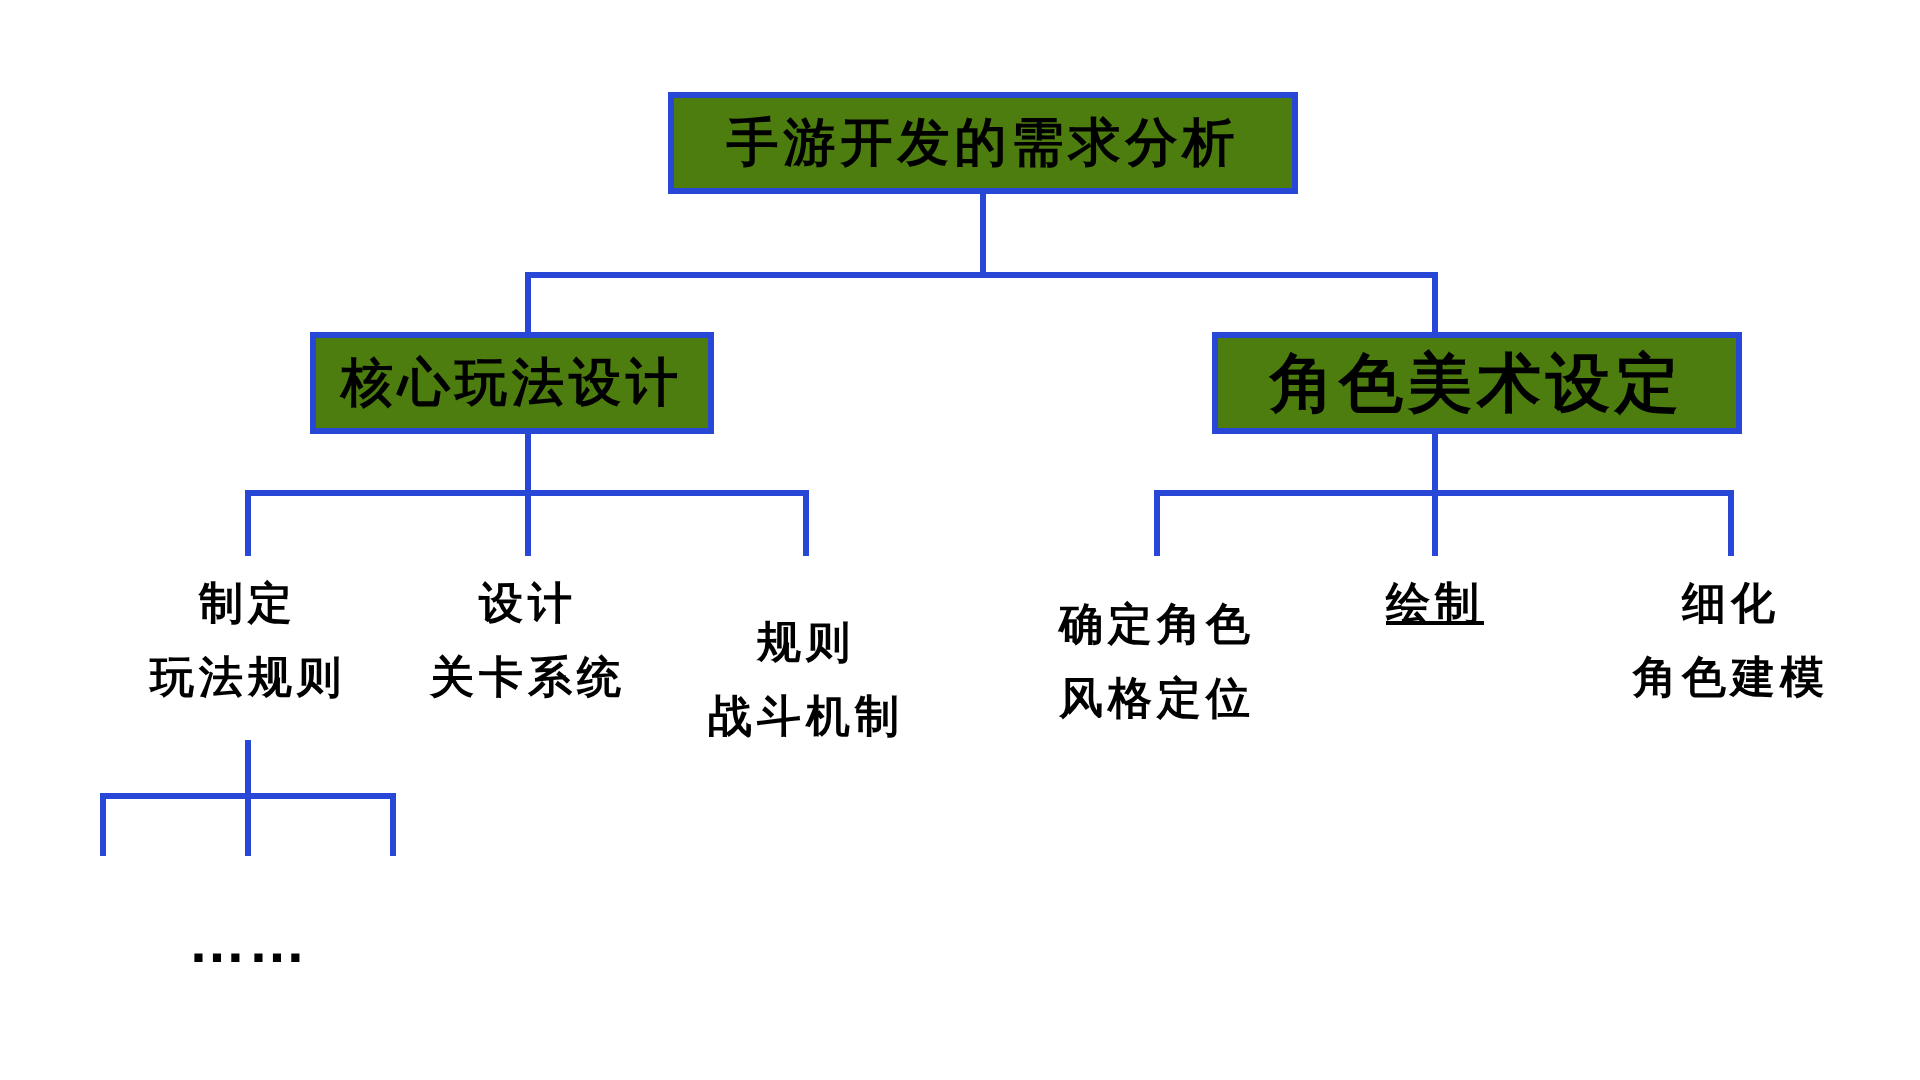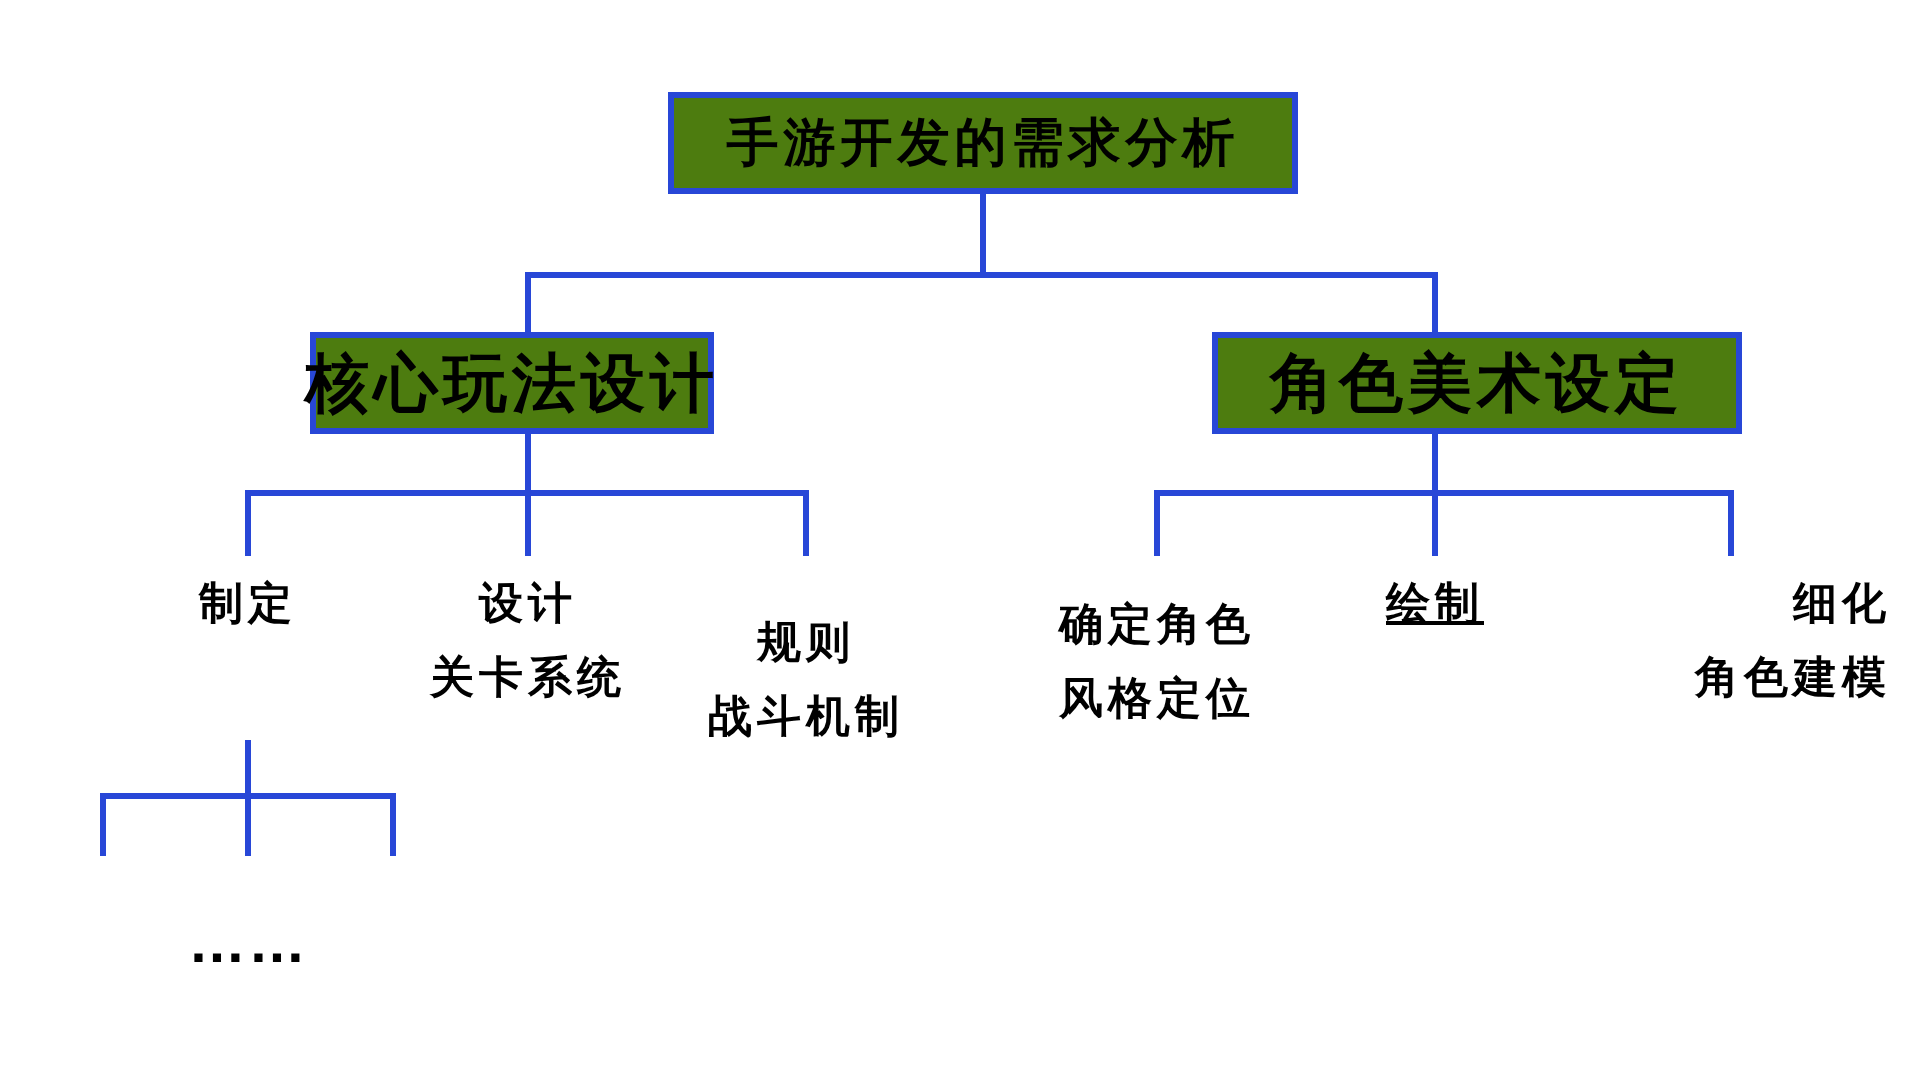--- a/index.html
+++ b/index.html
@@ -23,21 +23,21 @@
     background: #4d7c0f;
     display: flex;
     align-items: center;
     justify-content: center;
     font-weight: 700;
     color: #000000;
     letter-spacing: 5px;
     white-space: nowrap;
   }
   .node-root   { left: 668px;  top: 92px;  width: 630px; height: 102px; font-size: 52px; }
-  .node-branch-left  { left: 310px;  top: 332px; width: 404px; height: 102px; font-size: 64px; }
+  .node-branch-left  { left: 310px;  top: 332px; width: 404px; height: 102px; font-size: 52px; }
   .node-branch-right { left: 1212px; top: 332px; width: 530px; height: 102px; font-size: 64px; }
 
   .line {
     position: absolute;
     background: #2847d7;
   }
   
   .v-root        { left: 980px;  top: 194px; width: 6px;   height: 78px; }
   .h-level1      { left: 525px;  top: 272px; width: 913px; height: 6px;  }
   .v-to-left     { left: 525px;  top: 272px; width: 6px;   height: 60px; }
@@ -70,21 +70,21 @@
     line-height: 74px;
     letter-spacing: 5px;
     color: #000000;
     white-space: nowrap;
   }
   .leaf-1 { left: 88px;   }
   .leaf-2 { left: 368px;  }
   .leaf-3 { left: 646px; margin-top: 39px;  }
   .leaf-4 { left: 997px; margin-top: 21px;  }
   .leaf-5 { left: 1275px; text-decoration: underline; }
-  .leaf-6 { left: 1571px; text-align: right; }
+  .leaf-6 { left: 1571px; }
 
   .ellipsis {
     position: absolute;
     left: 88px;
     top: 905px;
     width: 320px;
     text-align: center;
     font-size: 58px;
     font-weight: 700;
     line-height: 74px;
@@ -115,20 +115,21 @@
   <div class="line v-ll3"></div>
 
   <div class="line v-right-down"></div>
   <div class="line h-right"></div>
   <div class="line v-rl1"></div>
   <div class="line v-rl2"></div>
   <div class="line v-rl3"></div>
 
   <div class="leaf leaf-1">
     <div>制定</div>
+    <div>玩法规则</div>
   </div>
   <div class="leaf leaf-2">
     <div>设计</div>
     <div>关卡系统</div>
   </div>
   <div class="leaf leaf-3">
     <div>规则</div>
     <div>战斗机制</div>
   </div>
   <div class="leaf leaf-4">

